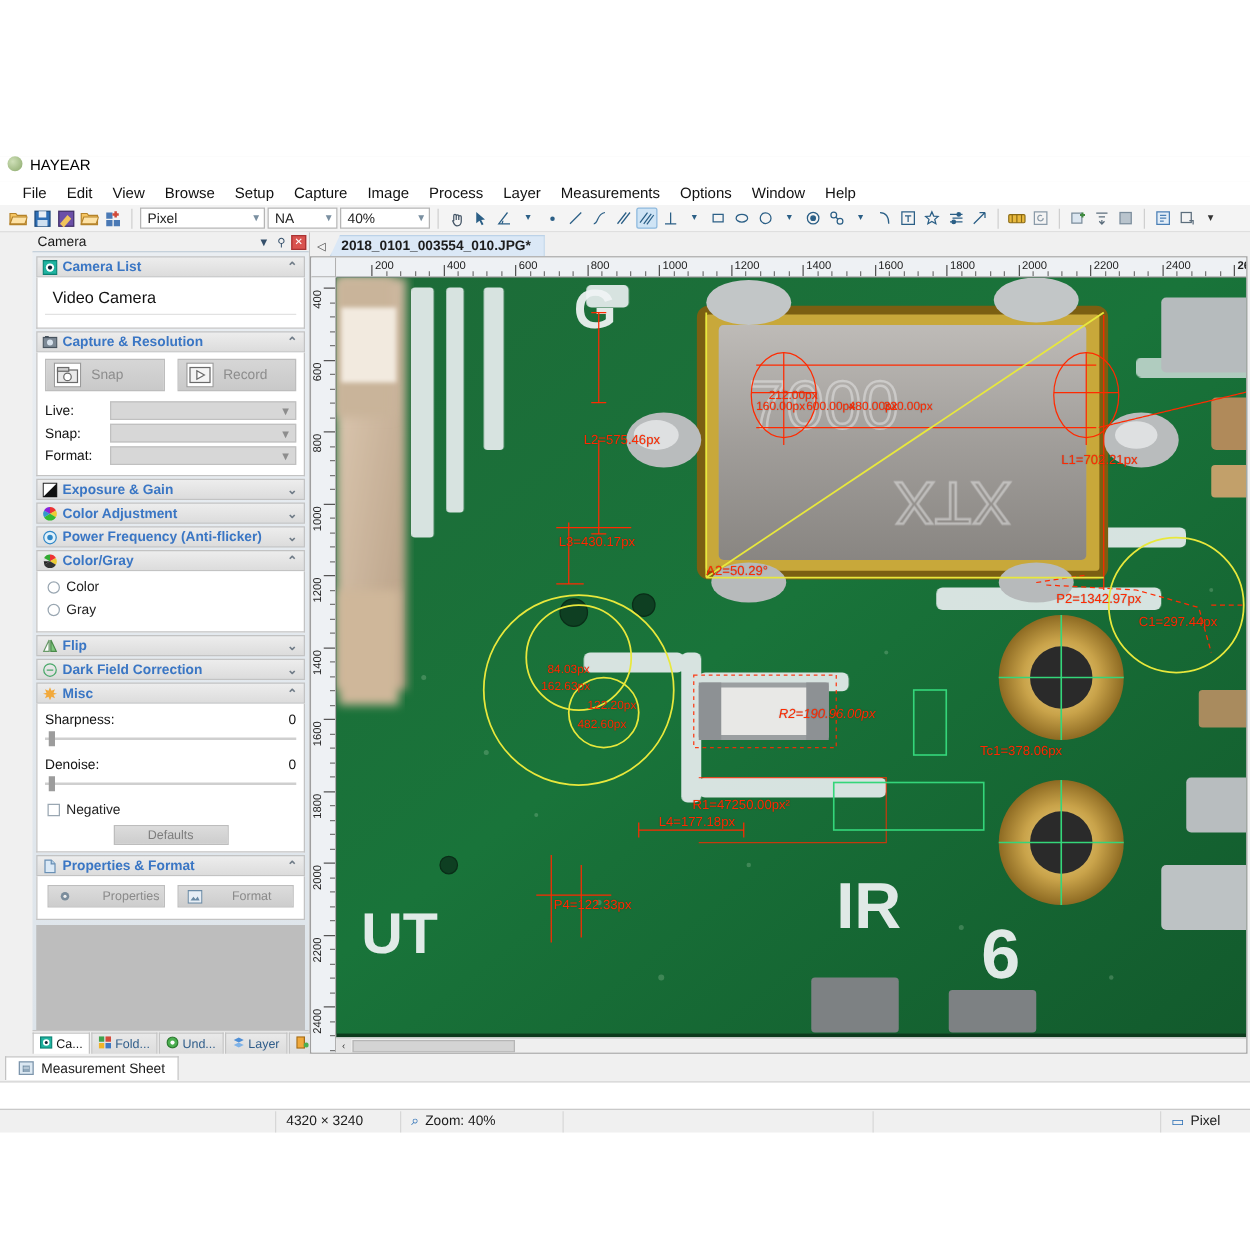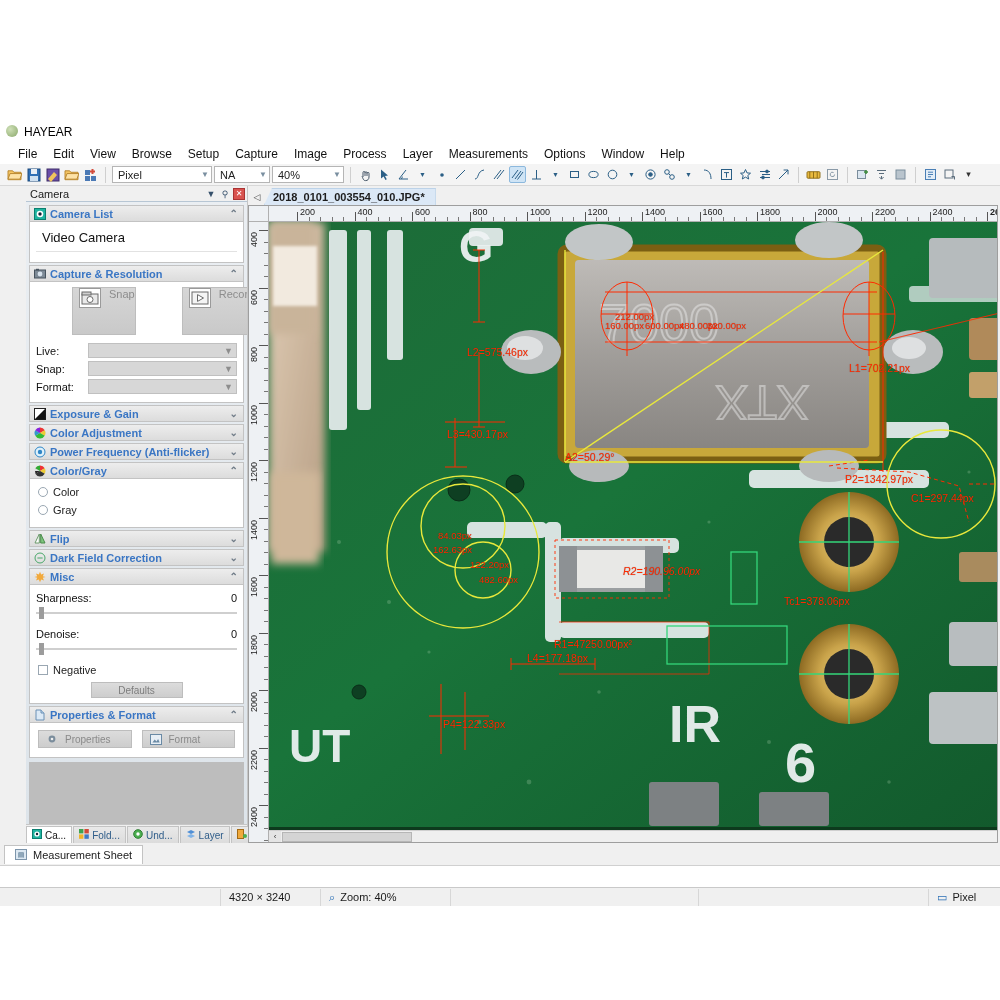--- a/index.html
+++ b/index.html
@@ -120,26 +120,26 @@
   .grp-head .chev { margin-left:auto; margin-right:5px; color:#6f7b87; font-size:10px; }
   .grp-body {
     background:#fff;
     border:1px solid #c3c3c3; border-top:0;
     padding: 5px 6px;
   }
   .camera-item { font-size: 13px; color:#111; padding: 4px 2px 6px 6px; border-bottom:1px solid #e2e2e2; }
 
   .cap-row { display:flex; gap: 10px; margin-bottom: 8px; }
   .cap-btn {
-    flex:1; height: 48px;
+    flex:1; height: 26px;
     background: linear-gradient(#d6d6d6,#c9c9c9);
     border: 1px solid #bdbdbd;
-    display:flex; gap: 8px;
+    display:flex; align-items:center; gap: 8px;
     padding-left: 6px;
-    font-size: 11px; color: #8d8d8d; margin-left: 36px;
+    font-size: 11px; color: #8d8d8d;
   }
   .cap-btn .glyph {
     width:22px;height:20px;background:#ffffff;border:1px solid #9a9a9a;
     display:flex;align-items:center;justify-content:center;font-size:12px;color:#555;
   }
   .fld { display:flex; align-items:center; margin: 3px 0; }
   .fld label { width: 52px; font-size: 11px; color:#111; }
   .fld .sel {
     flex:1; height:15px; background:#d7d7d7; border:1px solid #c0c0c0;
     display:flex; align-items:center; justify-content:flex-end;
@@ -161,21 +161,21 @@
   .chk-row { display:flex; align-items:center; font-size:11px; color:#222; margin: 2px 0 6px 2px;}
   .chk { width:10px;height:10px;border:1px solid #9aa7b2;background:#fff;margin-right:5px;}
   .btn-grey {
     height:16px; background:linear-gradient(#dcdcdc,#cdcdcd); border:1px solid #bdbdbd;
     font-size:10px; color:#7d7d7d; display:flex; align-items:center; justify-content:center;
   }
   .pf-row { display:flex; gap:10px; }
   .pf-btn {
     flex:1; height:18px;
     background:linear-gradient(#dcdcdc,#cdcdcd); border:1px solid #bdbdbd;
-    display:flex; align-items:center; gap:6px; padding-left:6px;
+    display:flex; align-items:center; gap:23px; padding-left:6px;
     font-size:10px; color:#8a8a8a;
   }
   .pf-btn .glyph { width:14px;height:13px;display:flex;align-items:center;justify-content:center;font-size:10px;color:#5a6b7a;}
 
   .dock-grey-fill { background:#bdbdbd; flex:1; }
 
   
   .ltabs {
     height: 19px; display:flex; align-items:flex-end;
     background:#f0f0f0; border-top:1px solid #c6c6c6;
@@ -1144,21 +1144,21 @@
           <div class="ann small" style="left:376px;top:98px;">600.00px</div>
           <div class="ann small" style="left:410px;top:98px;">480.00px</div>
           <div class="ann small" style="left:438px;top:98px;">320.00px</div>
           <div class="ann" style="left:580px;top:140px;">L1=702.21px</div>
           <div class="ann" style="left:296px;top:229px;">A2=50.29°</div>
           <div class="ann" style="left:576px;top:251px;">P2=1342.97px</div>
           <div class="ann" style="left:642px;top:270px;">C1=297.44px</div>
           <div class="ann small" style="left:169px;top:308px;">84.03px</div>
           <div class="ann small" style="left:164px;top:322px;">162.63px</div>
           <div class="ann small" style="left:201px;top:337px;">122.20px</div>
-          <div class="ann small" style="left:193px;top:352px;margin-left:17px;">482.60px</div>
+          <div class="ann small" style="left:193px;top:352px;">482.60px</div>
           <div class="ann" style="left:354px;top:343px;font-style:italic;">R2=190.96.00px</div>
           <div class="ann" style="left:515px;top:373px;">Tc1=378.06px</div>
           <div class="ann" style="left:285px;top:416px;">R1=47250.00px²</div>
           <div class="ann" style="left:258px;top:430px;">L4=177.18px</div>
           <div class="ann" style="left:174px;top:496px;">P4=122.33px</div>
         </div>
 
         <div class="hscroll">
           <div class="lbtn">‹</div>
           <div class="thumb"></div>

